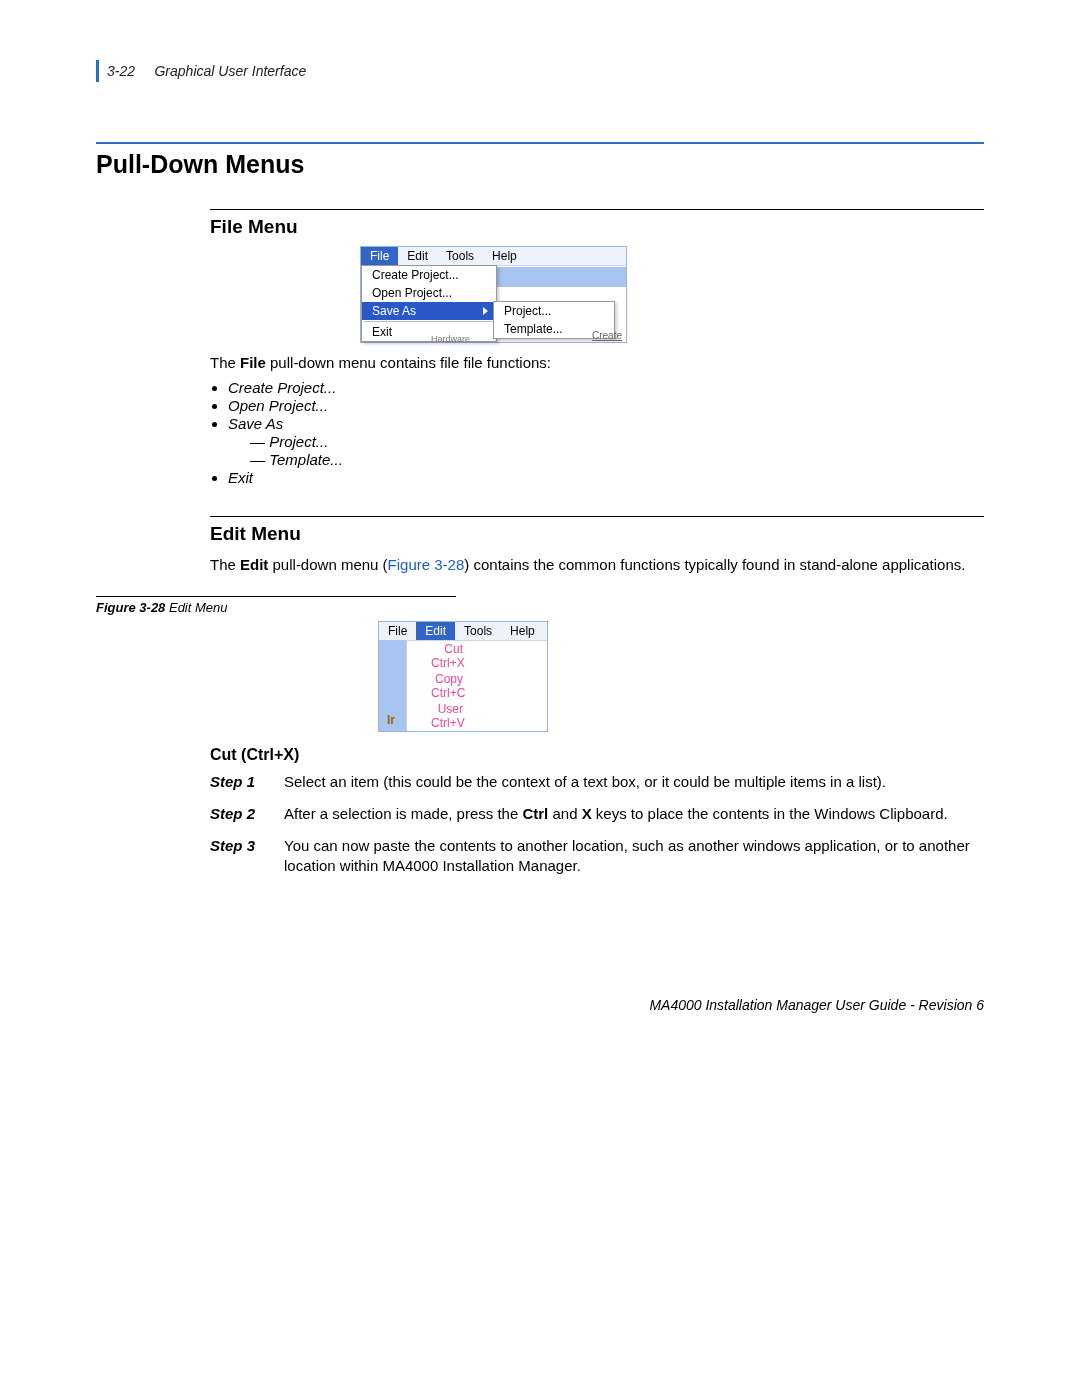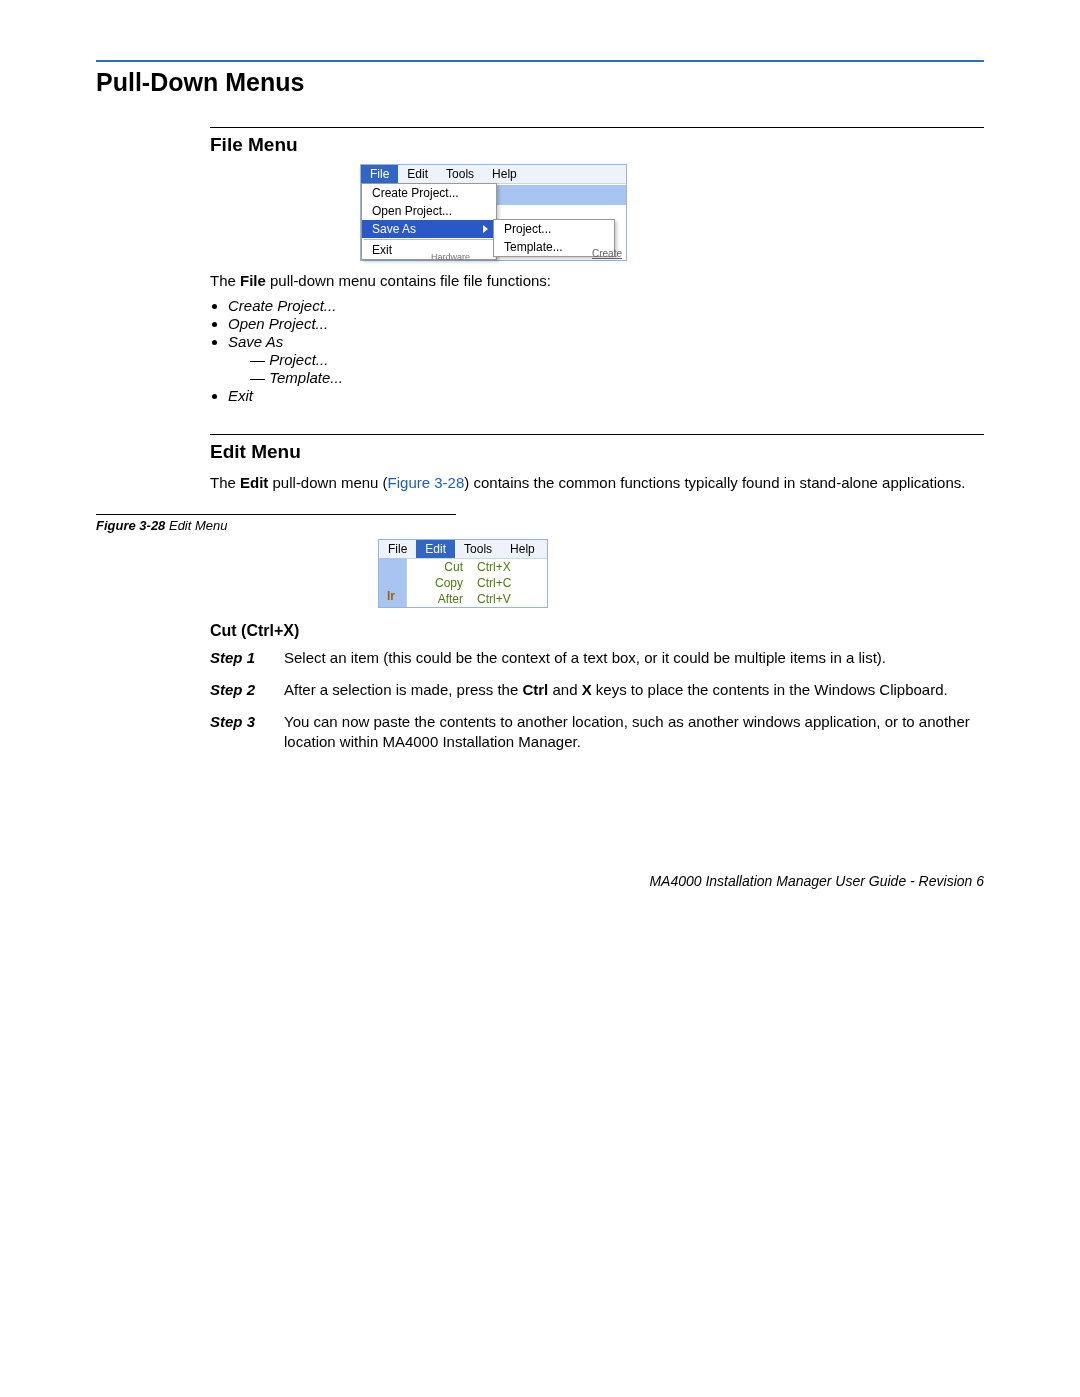--- a/index.html
+++ b/index.html
@@ -163,21 +163,21 @@
     font-family: Tahoma, Arial, sans-serif;
     font-size: 12px;
     border: 1px solid #97b4da;
     position: relative;
   }
   .shot2 .dropdown2 {
     background: #fff;
     border-left: 1px solid #ccc;
     margin-left: 27px;
   }
-  .shot2 .gray { color: #4d7c0f; }
+  .shot2 .gray { color: #ec4899; flex-direction: column; }
   .shot2 .dd-row {
     display: flex;
     padding: 1px 6px 1px 10px;
   }
   .shot2 .dd-row .lab { width: 46px; text-align: right; }
   .shot2 .dd-row .sc { margin-left: 14px; }
   .shot2 .sideband {
     position: absolute;
     left: 0;
     top: 18px;
@@ -219,20 +219,27 @@
     font-style: italic;
     font-size: 14px;
     color: #000;
   }
 </style>
 </head>
 <body>
 
 <div class="page">
 
+  <div class="header-row">
+    <div class="header-bar">
+      <span>3-22</span>
+      &nbsp;&nbsp;&nbsp;
+      <span>Graphical User Interface</span>
+    </div>
+  </div>
 
   <hr class="hr-blue">
   <h1 class="section-title">Pull-Down Menus</h1>
 
   <div class="content-col">
 
     <hr class="rule-sub">
     <h2 class="sub-title">File Menu</h2>
 
     <div class="menu-shot shot1">
@@ -304,21 +311,21 @@
       <div class="dropdown2">
         <div class="dd-row gray">
           <span class="lab">Cut</span>
           <span class="sc">Ctrl+X</span>
         </div>
         <div class="dd-row gray">
           <span class="lab">Copy</span>
           <span class="sc">Ctrl+C</span>
         </div>
         <div class="dd-row gray">
-          <span class="lab">After</span>
+          <span class="lab">User</span>
           <span class="sc">Ctrl+V</span>
         </div>
       </div>
     </div>
 
     <div class="step-h3">Cut (Ctrl+X)</div>
 
     <div class="step-row">
       <div class="step-label">Step 1</div>
       <div>Select an item (this could be the context of a text box, or it could be multiple items in a list).</div>

